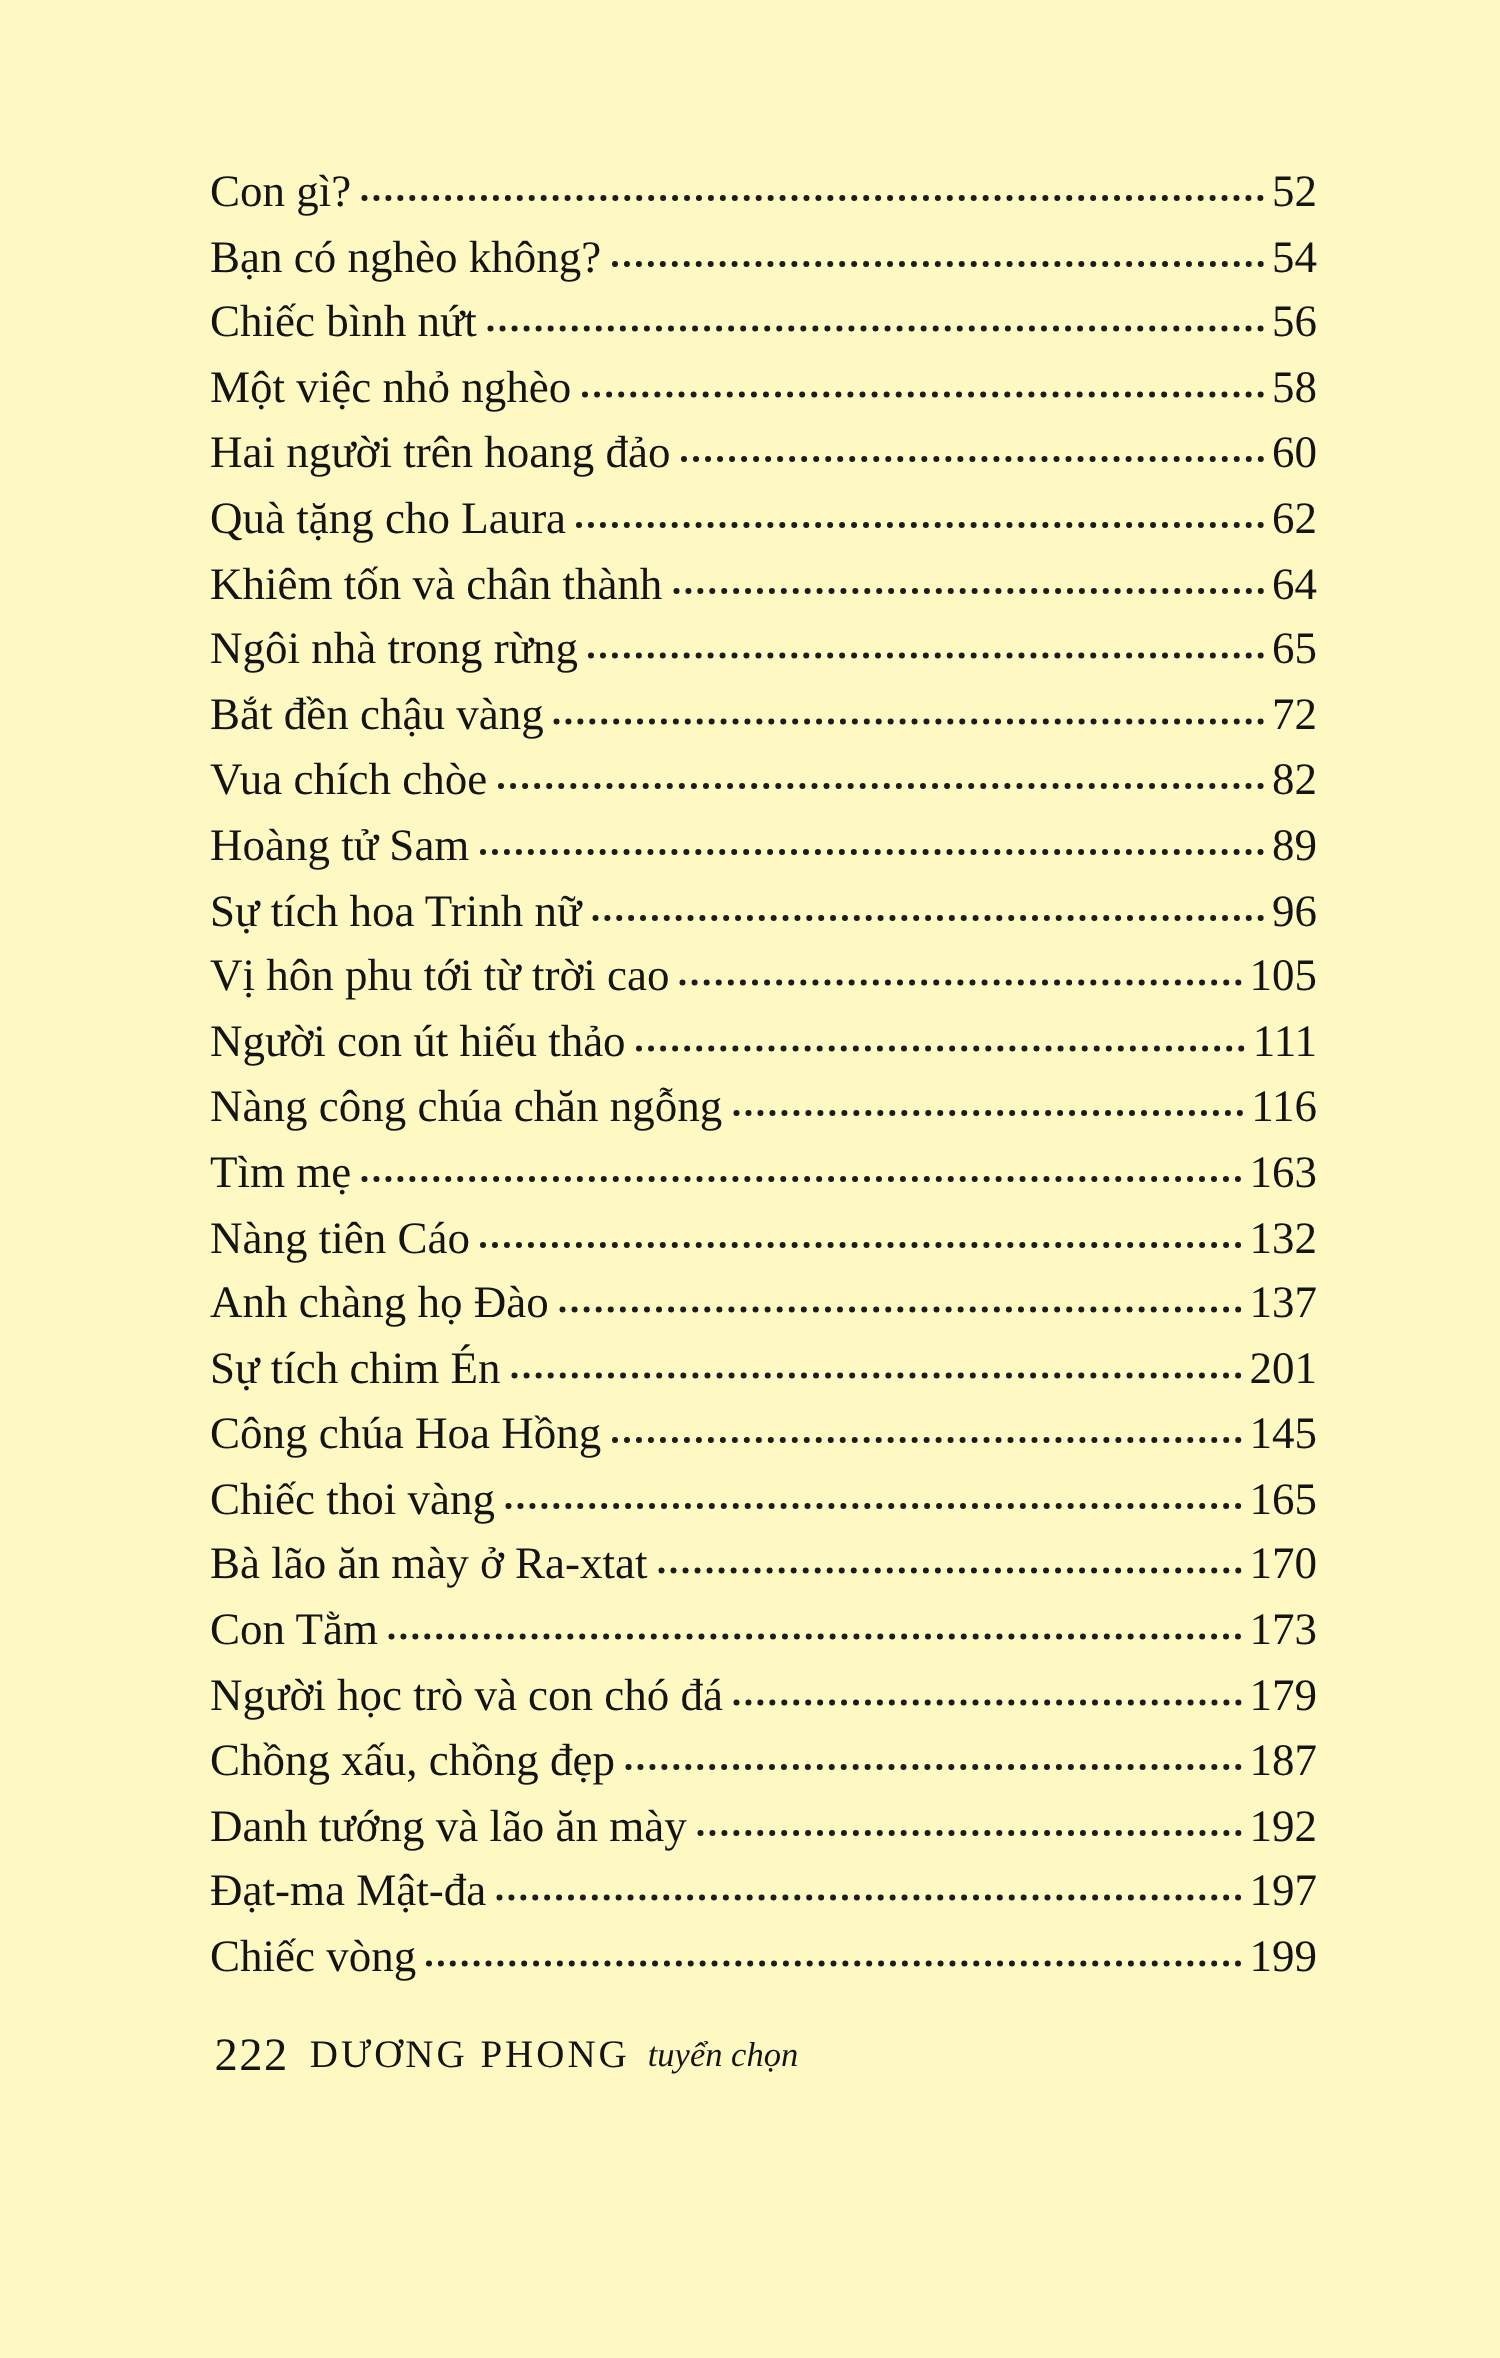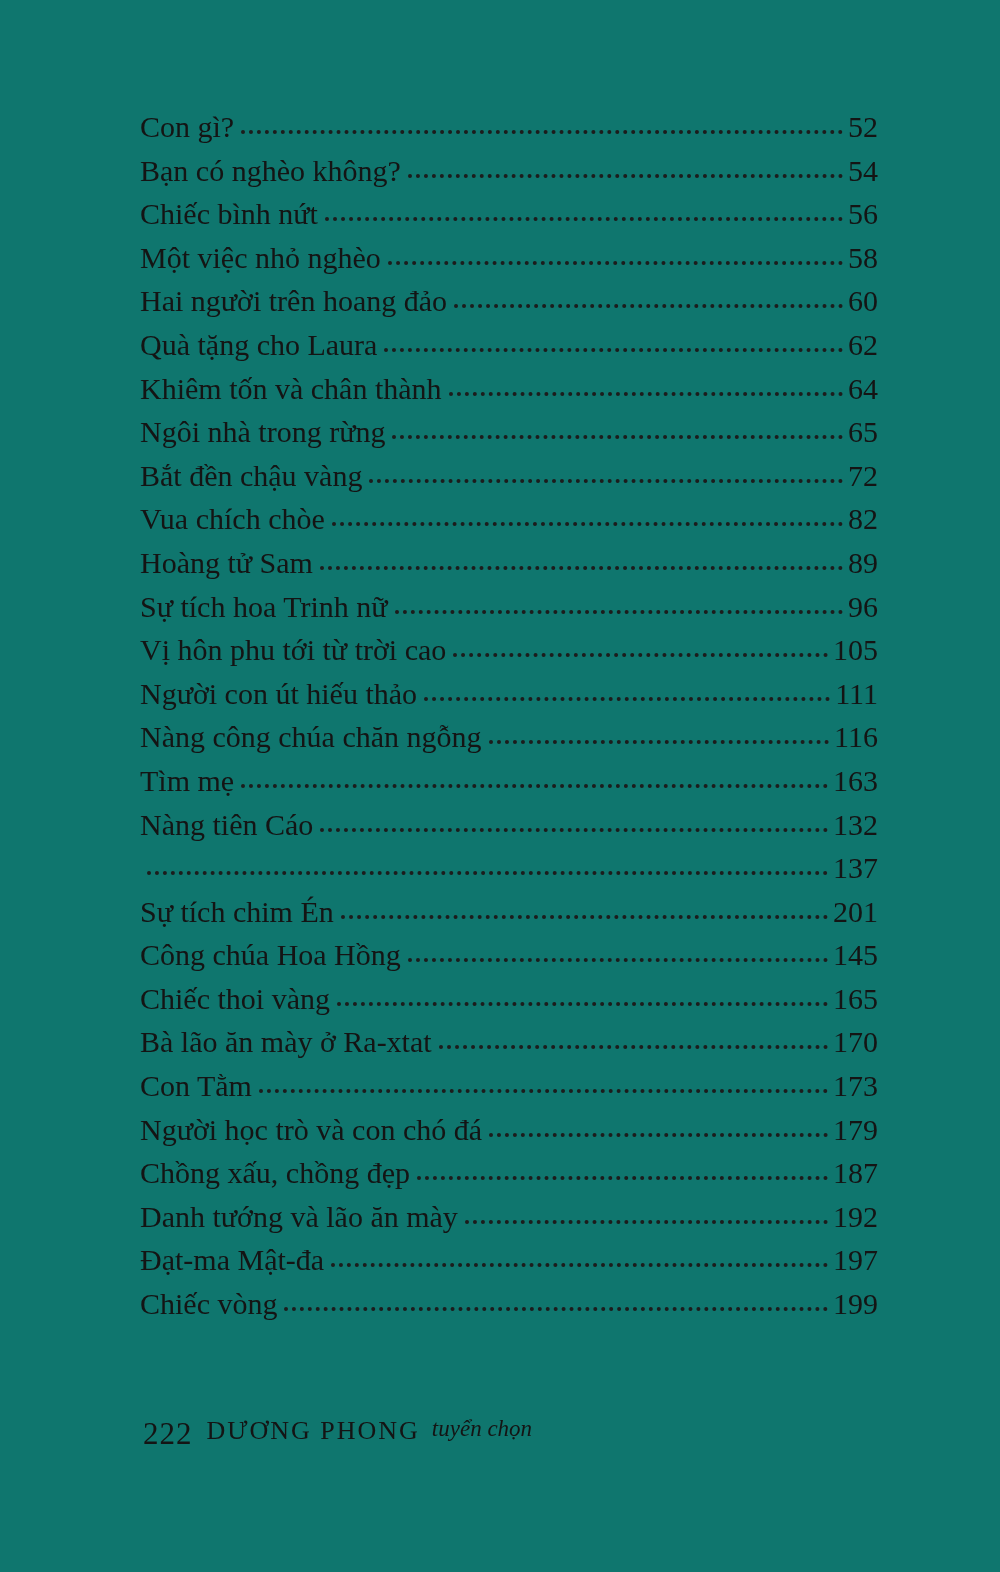--- a/index.html
+++ b/index.html
@@ -4,21 +4,21 @@
 <style>
   html, body {
     margin: 0;
     padding: 0;
     background: #ffffff;
   }
   .page {
     position: relative;
     width: 1000px;
     height: 1572px;
-    background: #0f766e;
+    background: #fef9c3;
     color: #141414;
     font-family: "Liberation Serif", "DejaVu Serif", serif;
     overflow: hidden;
   }
   .toc {
     position: absolute;
     top: 103px;
     left: 140px;
     right: 122px;
   }
@@ -42,23 +42,23 @@
     min-width: 20px;
   }
   .toc-page {
     flex: 0 0 auto;
     text-align: right;
     font-family: Liberation Serif, serif;
   }
   .footer {
     position: absolute;
     left: 143px;
-    top: 1416px;
+    top: 1352px;
     display: flex;
-    align-items: flex-start;
+    align-items: center;
     white-space: nowrap;
   }
   .footer-pagenum {
     font-size: 31px;
     letter-spacing: 1px;
   }
   .footer-book {
     font-size: 26px;
     letter-spacing: 2px;
     margin-left: 14px;
@@ -155,20 +155,21 @@
         <span class="toc-title">Tìm mẹ</span>
         <span class="leader"></span>
         <span class="toc-page">163</span>
       </div>
       <div class="toc-row">
         <span class="toc-title">Nàng tiên Cáo</span>
         <span class="leader"></span>
         <span class="toc-page">132</span>
       </div>
       <div class="toc-row">
+        <span class="toc-title">Anh chàng họ Đào</span>
         <span class="leader"></span>
         <span class="toc-page">137</span>
       </div>
       <div class="toc-row">
         <span class="toc-title">Sự tích chim Én</span>
         <span class="leader"></span>
         <span class="toc-page">201</span>
       </div>
       <div class="toc-row">
         <span class="toc-title">Công chúa Hoa Hồng</span>

